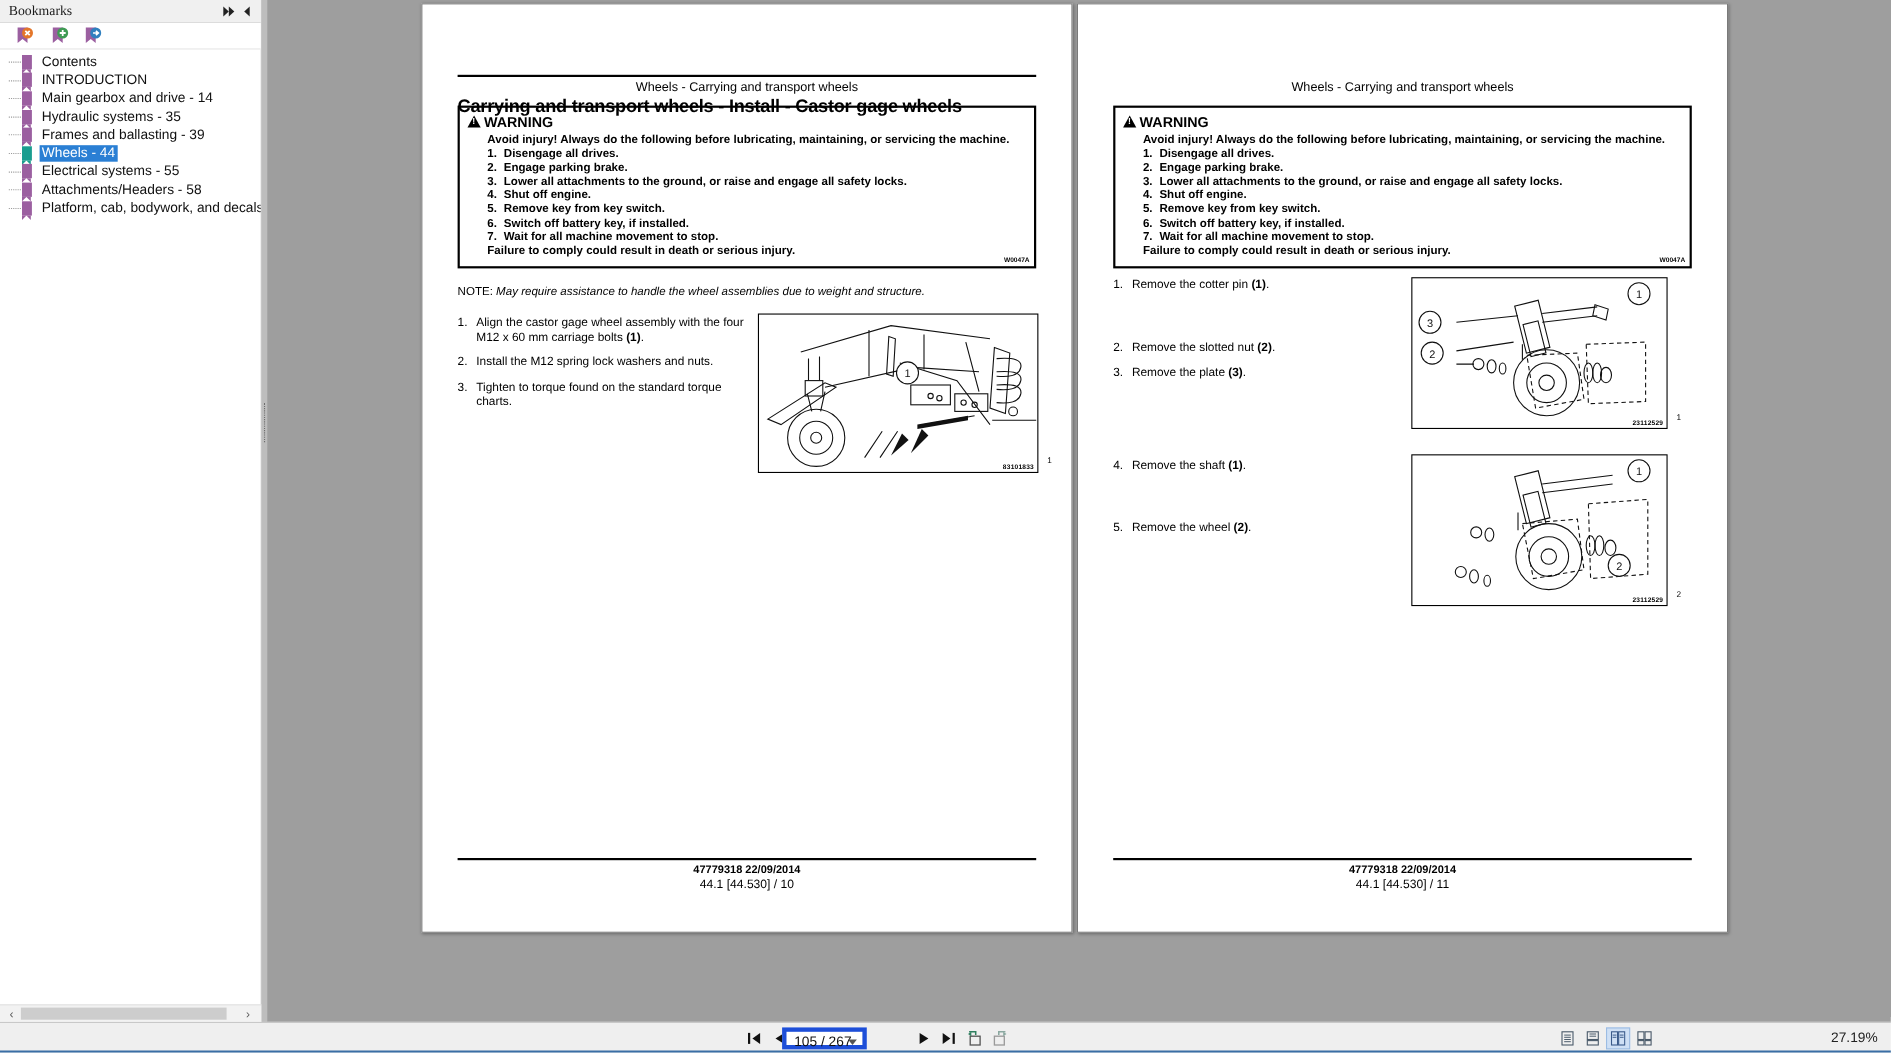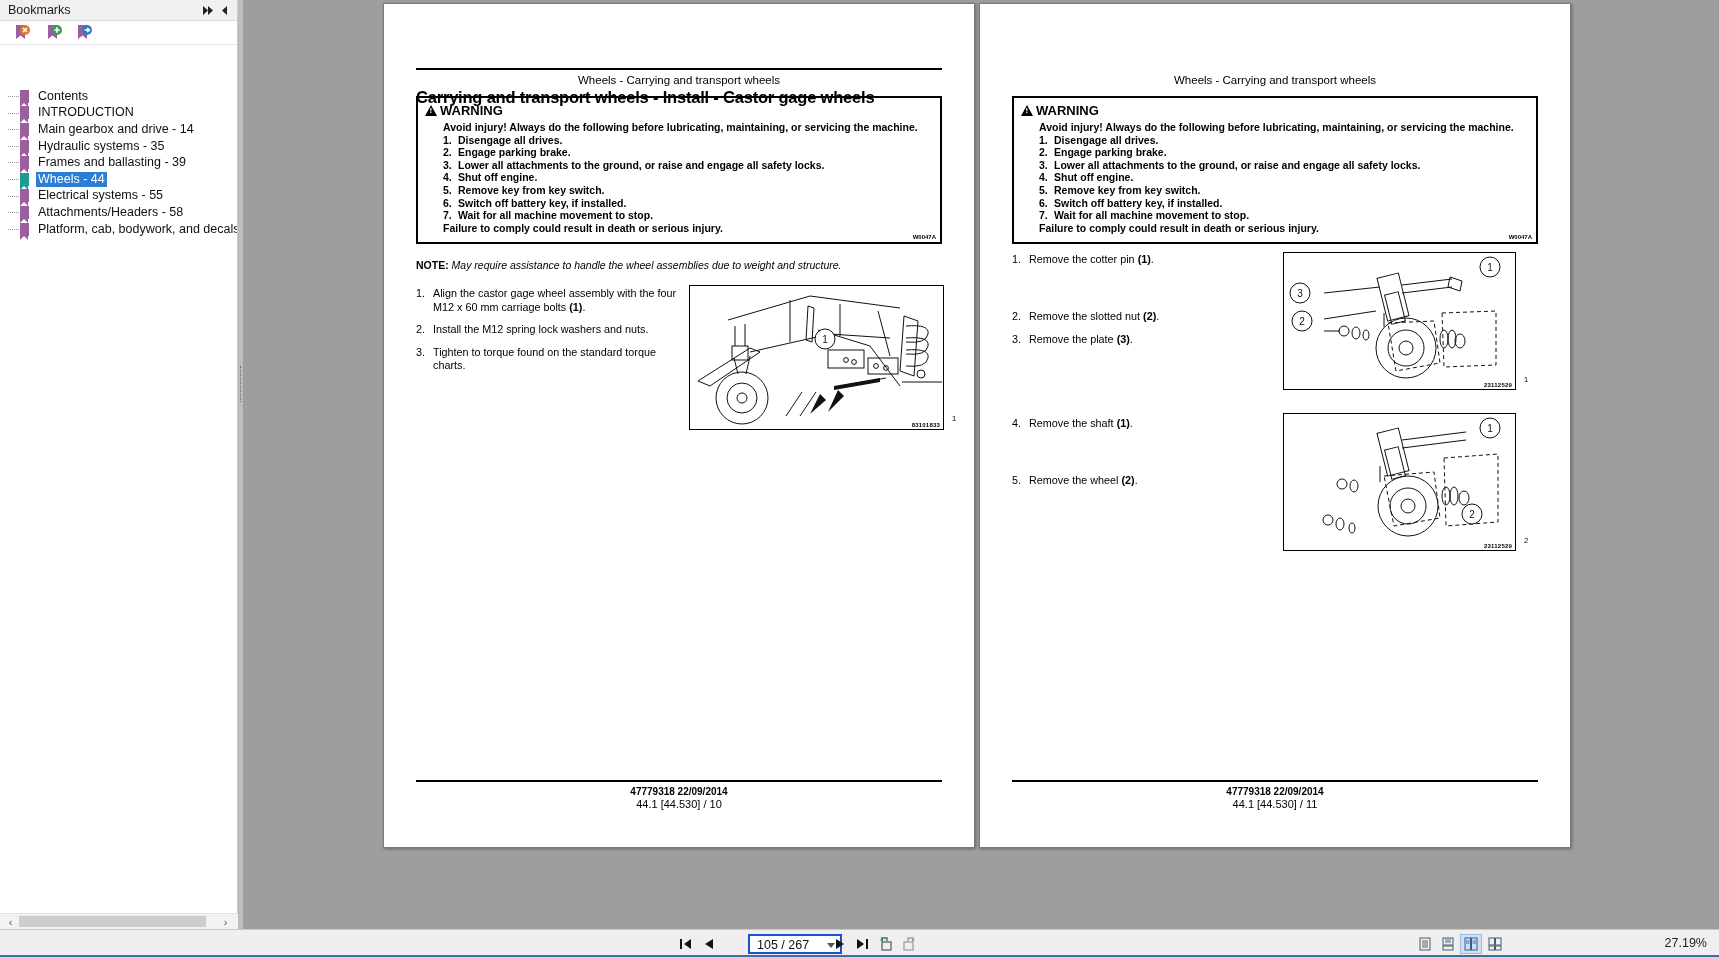--- a/index.html
+++ b/index.html
@@ -16,42 +16,42 @@
   #bookmarks-panel {
     position: absolute; left: 0; top: 0; width: 238px; height: 929px;
     background: #ffffff; border-right: 1px solid #c9c9c9;
   }
   #bm-header {
     position: relative; height: 21px; background: #f0f0f0;
     border-bottom: 1px solid #dcdcdc;
   }
   #bm-title {
     position: absolute; left: 8px; top: 3px;
-    font-size: 12.5px; color: #1a1a1a;
+    font-size: 12.5px; color: #1a1a1a; font-family: Liberation Serif, serif;
   }
   .bm-hdr-btn {
     position: absolute; top: 4px; width: 13px; height: 13px;
     display: flex; align-items: center; justify-content: center;
     color: #222; font-size: 11px; cursor: pointer;
   }
   #bm-expand { right: 22px; }
   #bm-collapse { right: 6px; }
 
   #bm-toolbar {
     position: relative; height: 24px; background: #ffffff;
     border-bottom: 1px solid #e6e6e6;
   }
   .bm-tool { position: absolute; top: 2px; width: 22px; height: 20px; cursor: pointer; }
   #bm-tool-delete { left: 12px; }
   #bm-tool-add { left: 44px; }
   #bm-tool-goto { left: 74px; }
 
   #bm-tree {
     position: absolute; left: 0; top: 46px; right: 0; bottom: 28px;
-    overflow: hidden; padding-top: 2px; margin-top: 40px;
+    overflow: hidden; padding-top: 2px;
   }
   .bm-row {
     position: relative; height: 16.6px; padding-left: 20px;
     display: flex; align-items: center; cursor: pointer;
   }
   .bm-dots {
     position: absolute; left: 8px; top: 8px; width: 13px; height: 1px;
     border-top: 1px dotted #9a9a9a;
   }
   .bm-flag {
@@ -154,21 +154,21 @@
     margin: 0 0 0 18px; line-height: 12.6px;
   }
   .warn-code {
     position: absolute; right: 4px; bottom: 2px;
     font-size: 6px; font-weight: bold; color: #000;
   }
 
   .pg-note {
     font-size: 10.5px; font-style: italic; color: #000; line-height: 13px;
   }
-  .pg-note b { font-style: normal; font-weight: bold; }
+  .pg-note b { font-style: normal; font-weight: normal; }
 
   .steps { margin: 0; padding: 0; list-style: none; }
   .steps li {
     position: relative; font-size: 10.8px; color: #000;
     line-height: 13.6px; padding-left: 19px; margin-bottom: 9px;
   }
   .steps li .snum { position: absolute; left: 2px; }
   .steps li b { font-weight: bold; }
 
   .fig {
@@ -193,22 +193,22 @@
     border-bottom: 2px solid #3a6ea5;
   }
   .tb-btn {
     position: absolute; top: 4px; height: 20px; width: 20px;
     display: flex; align-items: center; justify-content: center;
     cursor: pointer; color: #222;
   }
   #nav-first { left: 677px; }
   #nav-prev  { left: 699px; }
   #pagebox {
-    position: absolute; left: 748px; top: 4px; width: 94px; height: 20px;
-    background: #fff; border: 2px solid #1d4ed8; cursor: text;
+    position: absolute; left: 711px; top: 4px; width: 77px; height: 20px;
+    background: #fff; border: 4px solid #1d4ed8; cursor: text;
   }
   #pagebox-value {
     position: absolute; left: 7px; top: 2px;
     font-size: 12.5px; color: #111;
   }
   #pagebox-arrow {
     position: absolute; right: 5px; top: 7px;
     width: 0; height: 0; border-left: 4px solid transparent;
     border-right: 4px solid transparent; border-top: 5px solid #555;
     cursor: pointer;

